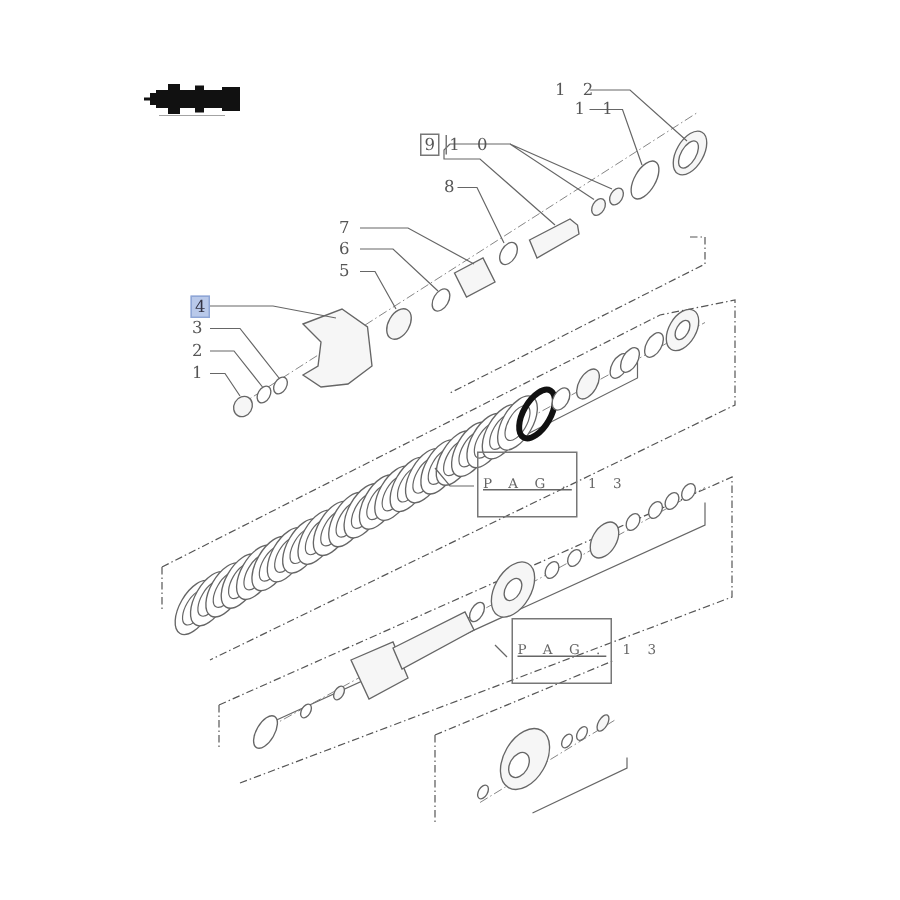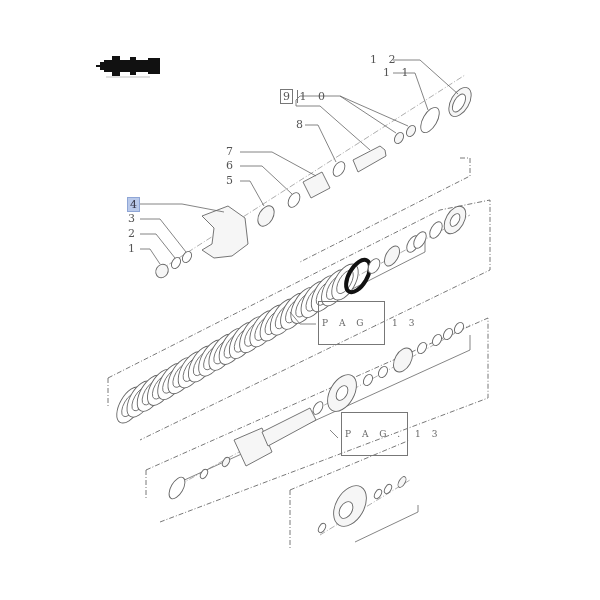--- a/index.html
+++ b/index.html
@@ -1,21 +1,21 @@
 <!DOCTYPE html>
 <html><head>
 <meta charset="utf-8">
 <style>
   html, body { margin:0; padding:0; background:#ffffff; }
   body { width:600px; height:600px; position:relative; overflow:hidden; font-family:"DejaVu Serif", serif; }
   #diagram { position:absolute; left:0; top:0; width:548px; height:600px; }
   .lbl { position:absolute; font-size:11px; color:#555; letter-spacing:4px; font-family:"DejaVu Serif", serif; }
   .lbl-hl { background:#b9c9ea; border:1px solid #8fa6d6; color:#334; padding:0 2px; letter-spacing:0; }
   .pag { position:absolute; font-size:9px; color:#666; letter-spacing:4px; font-family:"DejaVu Serif", serif; }
-  .pag .box { border:1px solid #777; padding:16px 3px; }
+  .pag .box { border:1px solid #777; padding:16px 3px;text-decoration:underline; }
   .boxed { border:1px solid #777; padding:0 2px; letter-spacing:0; }
   .caption { position:absolute; left:96px; top:45px; font-size:5px; color:#999; font-family:"DejaVu Sans", sans-serif; }
   .ln { stroke:#666; stroke-width:0.8; fill:none; }
   .dash { stroke:#555; stroke-width:0.8; fill:none; stroke-dasharray:5 2 1 2; }
   .part { stroke:#666; stroke-width:0.9; fill:#f6f6f6; }
   .partw { stroke:#666; stroke-width:0.9; fill:#fff; }
   .axis { stroke:#777; stroke-width:0.6; stroke-dasharray:6 2 1 2; fill:none; }
 </style>
 </head>
 <body>

